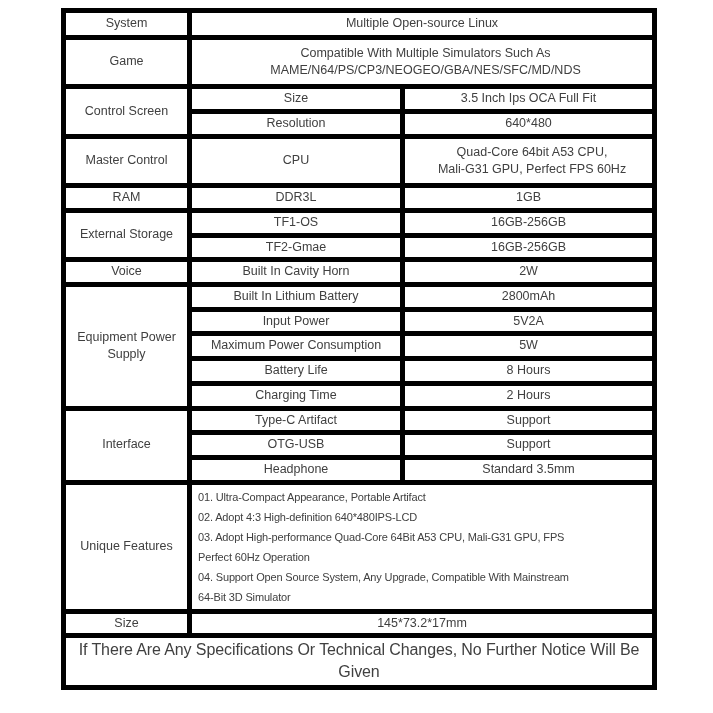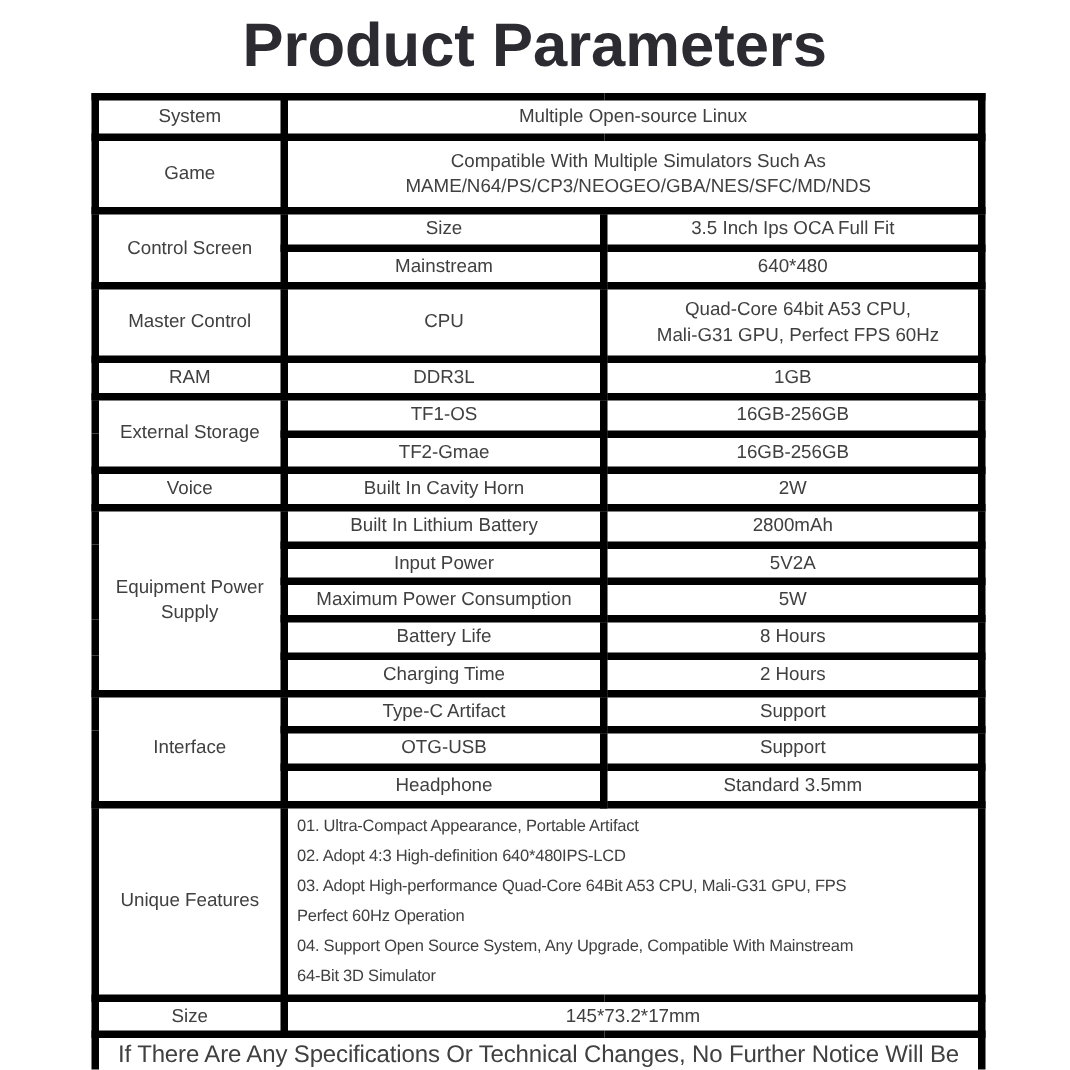--- a/index.html
+++ b/index.html
@@ -53,21 +53,20 @@
   tr.r24  { height: 24px; }
   tr.r125 { height: 125px; }
   tr.r23  { height: 23px; }
   .footer-cell { font-size: 16px; letter-spacing: -0.1px; }
 </style>
 </head>
 <body>
 
 <div class="page">
 
-  <h1 class="title">Product Parameters</h1>
 
   <table class="spec">
     <colgroup>
       <col style="width:126px">
       <col style="width:213px">
       <col style="width:252px">
     </colgroup>
 
     <tbody>
         <tr class="r27">
@@ -80,21 +79,21 @@
       <td colspan="2" class="pre">Compatible With Multiple Simulators Such As
 MAME/N64/PS/CP3/NEOGEO/GBA/NES/SFC/MD/NDS</td>
     </tr>
 
     <tr class="r25">
       <td rowspan="2">Control Screen</td>
       <td>Size</td>
       <td>3.5 Inch Ips OCA Full Fit</td>
     </tr>
     <tr class="r25">
-      <td>Mainstream</td>
+      <td>Resolution</td>
       <td>640*480</td>
     </tr>
 
     <tr class="r49">
       <td>Master Control</td>
       <td>CPU</td>
       <td class="pre">Quad-Core 64bit A53 CPU,
 Mali-G31 GPU, Perfect FPS 60Hz</td>
     </tr>
 

